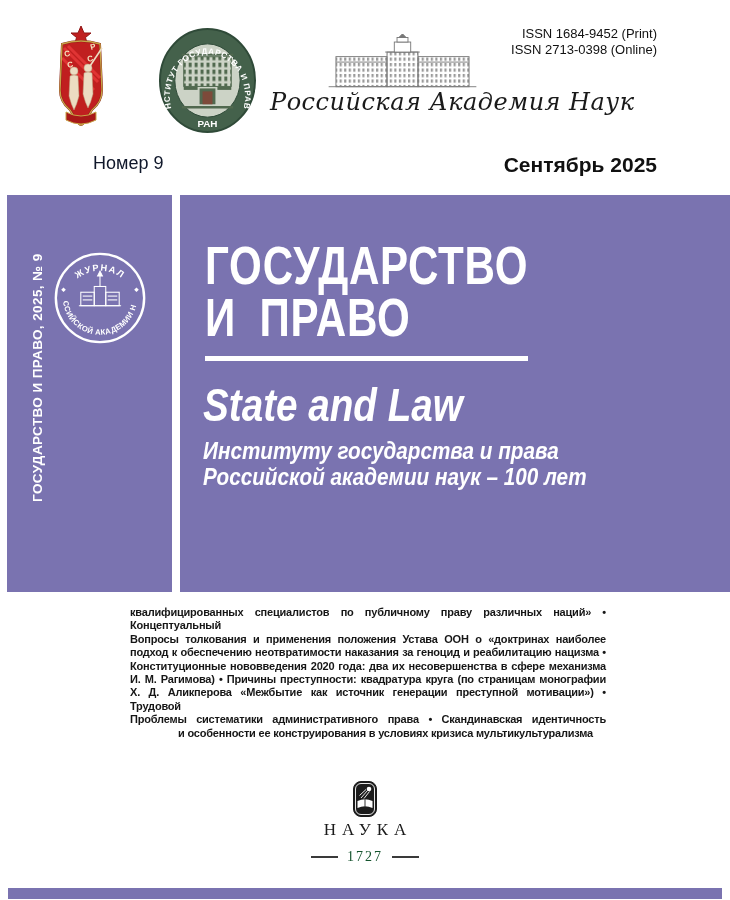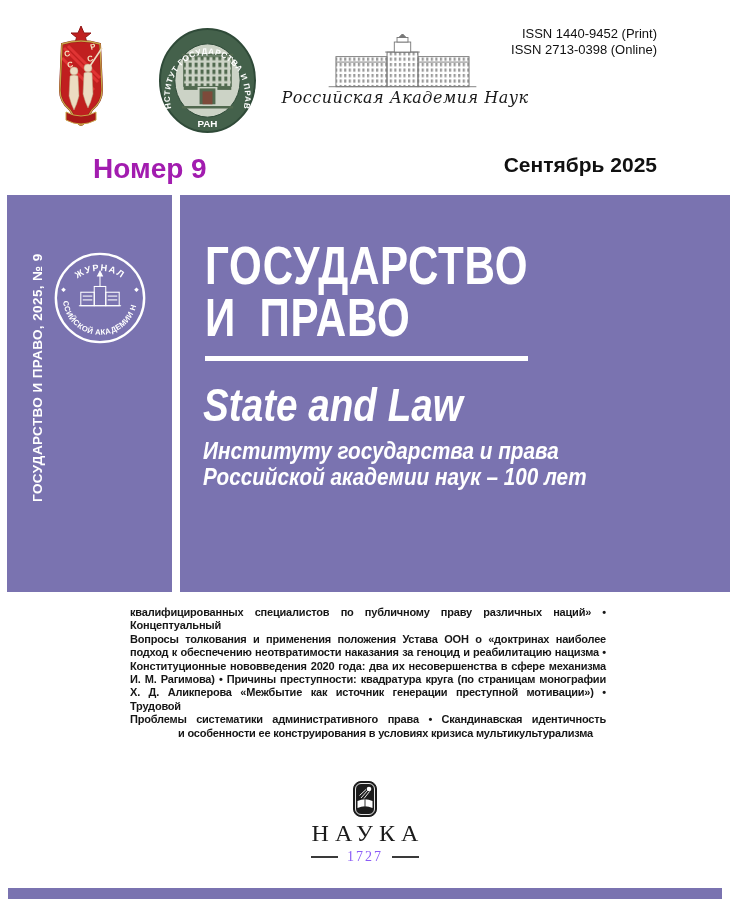--- a/index.html
+++ b/index.html
@@ -2,21 +2,21 @@
 <html style="--purple: #7a73b0;"><head>
 <meta charset="utf-8">
 <style>
   html,body{margin:0;padding:0;background:#fff;}
   #cover{position:relative;width:730px;height:900px;background:#ffffff;overflow:hidden;
          font-family:"Liberation Sans",sans-serif;}
   .abs{position:absolute;}
 
   
   #issn{right:73px;top:26px;text-align:right;font-size:13px;line-height:16px;color:#111;}
-  #issue-no{left:93px;top:153px;font-size:28px;font-weight:bold;color:#a21caf;}
+  #issue-no{left:93px;top:153px;font-size:18px;font-weight:normal;color:#0f172a;}
   #issue-month{right:73px;top:153px;font-size:21px;font-weight:bold;color:#111;}
 
   
   .purple{background:var(--purple);}
   #spine{left:7px;top:195px;width:165px;height:397px;}
   #panel{left:180px;top:195px;width:550px;height:397px;}
   #bottom-bar{left:8px;top:888px;width:714px;height:11px;}
 
   #spine-text{left:30px;top:502px;transform:rotate(-90deg);transform-origin:0 0;
     white-space:nowrap;color:#fff;font-weight:bold;font-size:13.5px;letter-spacing:.4px;}
@@ -32,29 +32,29 @@
     line-height:26px;white-space:nowrap;transform:scaleX(.9);transform-origin:0 0;}
 
   
   #topics{left:130px;top:606px;width:476px;color:#161616;font-weight:bold;font-size:11px;
     line-height:13.4px;letter-spacing:-.2px;}
   .topic-line{text-align:justify;text-align-last:justify;white-space:normal;}
   .topic-line.last{text-align-last:left;padding-left:48px;}
 
   
   #ran-script{left:270px;top:88px;width:270px;text-align:center;color:#1a1a1a;
-    font-family:"DejaVu Serif","Liberation Serif",serif;font-style:italic;font-size:16px;
+    font-family:"DejaVu Serif","Liberation Serif",serif;font-style:italic;font-size:24px;
     letter-spacing:.5px;white-space:nowrap;}
 
   
   #nauka-name{left:265px;top:820px;width:200px;text-align:center;color:#1b1b1b;
-    font-family:"Liberation Serif",serif;font-size:24px;letter-spacing:6px;text-indent:6px;}
+    font-family:"Liberation Serif",serif;font-size:17px;letter-spacing:6px;text-indent:6px;}
   #nauka-year-row{left:265px;top:849px;width:200px;display:flex;align-items:center;justify-content:center;gap:9px;}
   .dash{width:27px;height:2px;background:#3a3a3a;}
-  #nauka-year{color:#8b5cf6;font-family:"Liberation Serif",serif;font-size:14px;letter-spacing:2px;}
+  #nauka-year{color:#14532d;font-family:"Liberation Serif",serif;font-size:14px;letter-spacing:2px;}
 </style>
 </head>
 <body>
 
 <div id="cover">
 
   <svg class="abs" style="left:50px;top:24px" width="62" height="113" viewBox="0 0 62 113">
     <polygon points="31,2 34,9 41,9 35.5,13.5 37.5,21 31,16.5 24.5,21 26.5,13.5 21,9 28,9" fill="#c01f1f" stroke="#8f1414" stroke-width="1"></polygon>
     <path d="M12 20 Q31 14 50 20 L52 66 Q52 78 42 86 L34 99 Q31 103 28 99 L20 86 Q10 78 10 66 Z" fill="#c01f1f" stroke="#7d1010" stroke-width="2"></path>
     <path d="M14 24 L48 58 M12 34 L44 66 M18 22 L50 54" stroke="#e03434" stroke-width="3" fill="none"></path>
@@ -113,21 +113,21 @@
       <line x1="66" y1="19" x2="104" y2="19"></line>
       <rect x="76" y="8" width="18" height="11" fill="#ffffff"></rect>
       <rect x="79" y="3" width="12" height="5" fill="#ffffff"></rect>
       <polygon points="85,-1 81,3 89,3" fill="#787878"></polygon>
       <line x1="85" y1="-1" x2="85" y2="-5"></line>
     </g>
   </svg>
   <div class="abs" id="ran-script">Российская Академия Наук</div>
 
   <div class="abs" id="issn">
-    <div>ISSN 1440-9452 (Print)</div>
+    <div>ISSN 1684-9452 (Print)</div>
     <div>ISSN 2713-0398 (Online)</div>
   </div>
 
   <div class="abs" id="issue-no">Номер 9</div>
   <div class="abs" id="issue-month">Сентябрь 2025</div>
 
   <div class="abs purple" id="spine"></div>
   <div class="abs" id="spine-text">ГОСУДАРСТВО И ПРАВО, 2025, № 9</div>
 
   <svg class="abs" style="left:52px;top:250px" width="96" height="96" viewBox="0 0 100 100">

